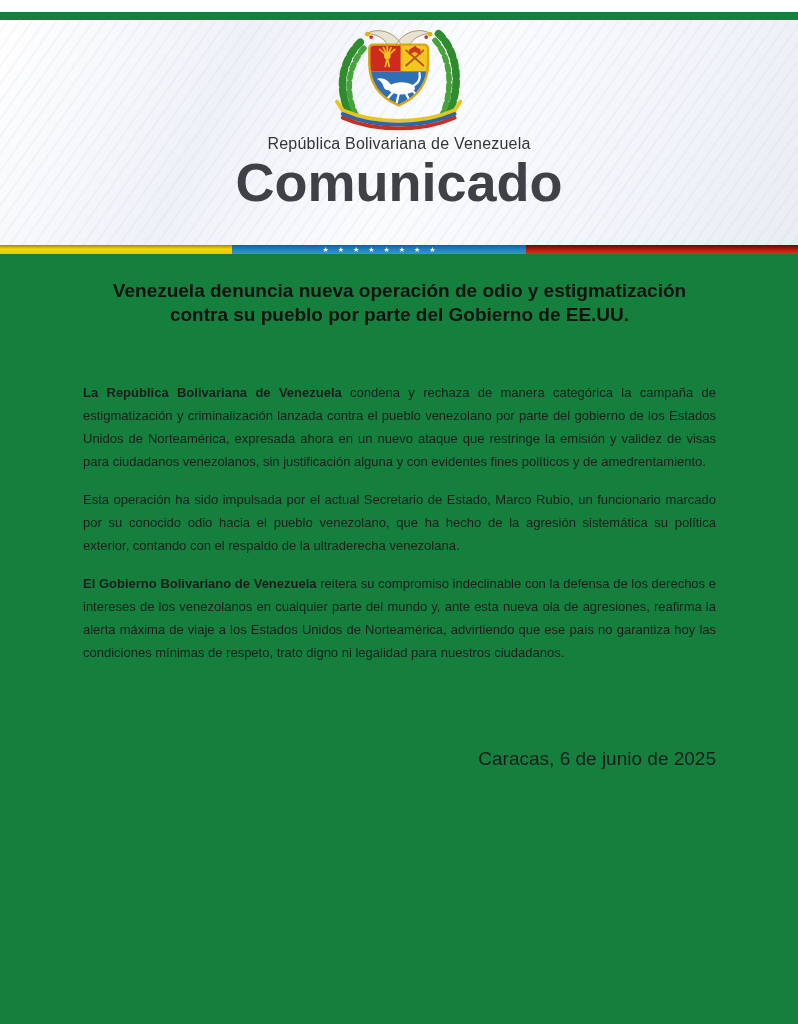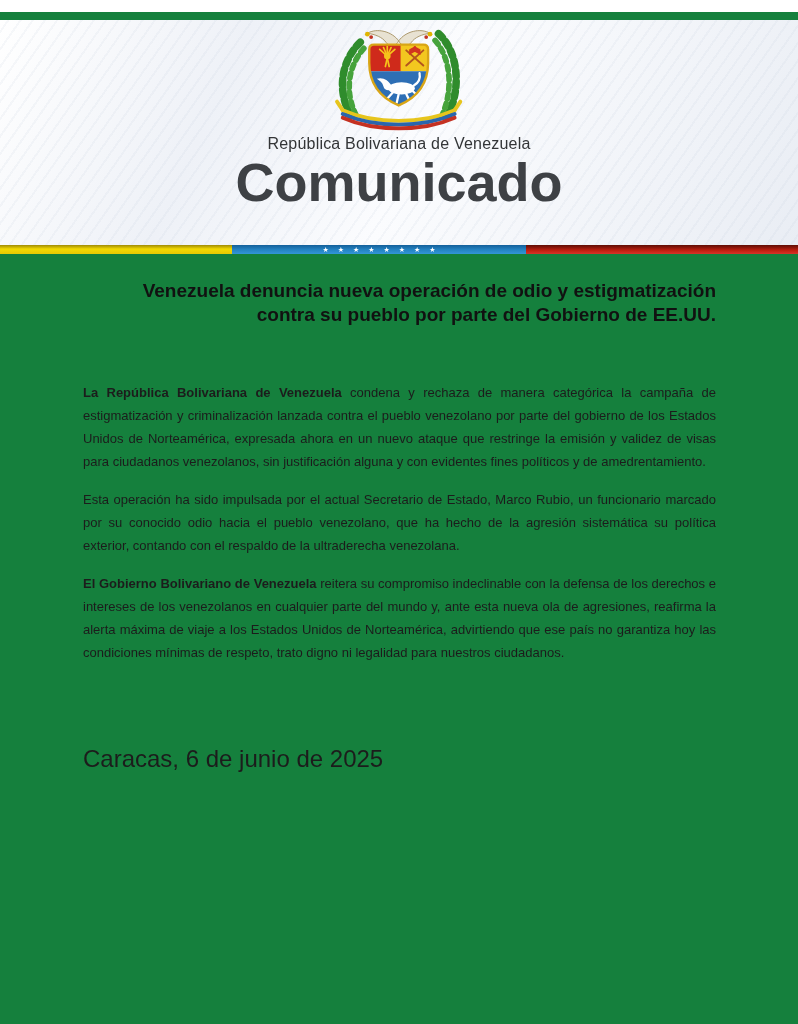--- a/index.html
+++ b/index.html
@@ -39,31 +39,31 @@
   .seg-red{width:34.1%;background:linear-gradient(180deg,#5e0d04 0%,var(--flag-red,#c21f10) 62%,#d6342a 100%);}
   .stripe-stars{
     color:#ffffff;font-size:7px;line-height:9px;letter-spacing:9px;
     text-indent:9px; 
     white-space:nowrap;user-select:none;
   }
   
   .doc-body{padding:25px 82px 0 83px;}
   .doc-heading{
     margin:0 auto 55px;max-width:650px;
-    font-size:19px;line-height:23.5px;font-weight:700;text-align:right;color:#111;
+    font-size:19px;line-height:23.5px;font-weight:700;text-align:center;color:#111;
   }
   .doc-par{
     margin:0 0 15px;
     font-size:13px;line-height:23px;
     text-align:justify;color:#1c1c1c;
   }
   .doc-par strong{font-weight:700;}
   .dateline{
     margin-top:83px;
-    font-size:24px;line-height:23px;color:#1c1c1c;
+    font-size:19px;line-height:23px;text-align:right;color:#1c1c1c;
   }
 </style>
 </head>
 <body>
 
 <div class="page">
 
   <header class="letterhead">
 
     <svg class="emblem" viewBox="0 0 170 118" role="img" aria-label="Coat of arms of Venezuela">

